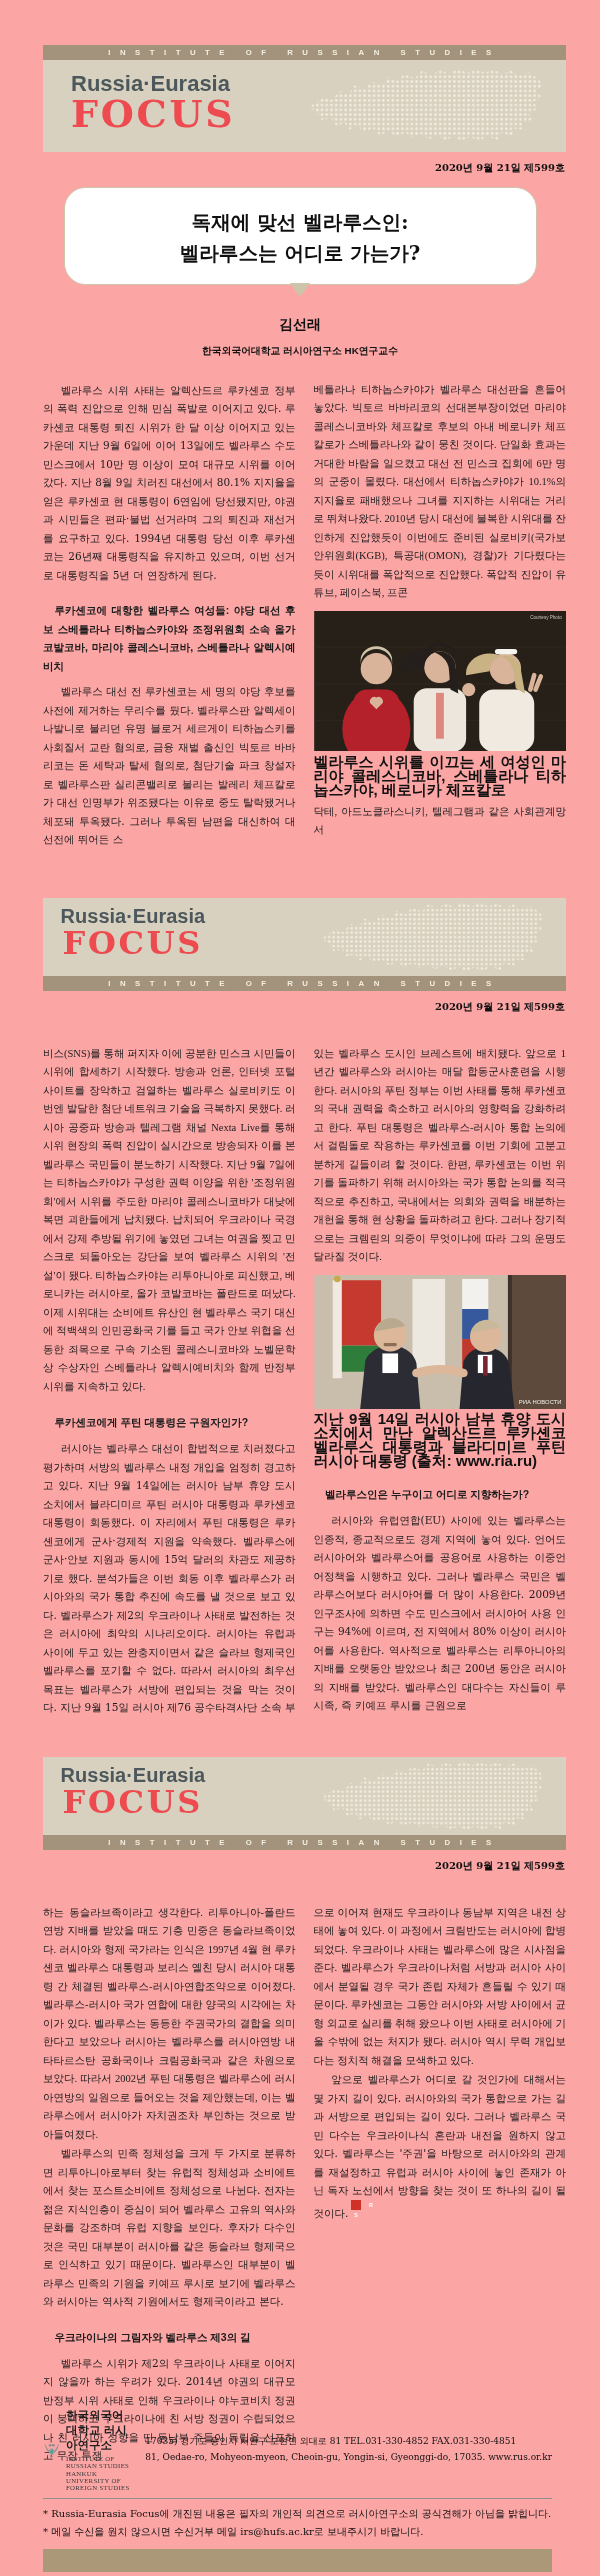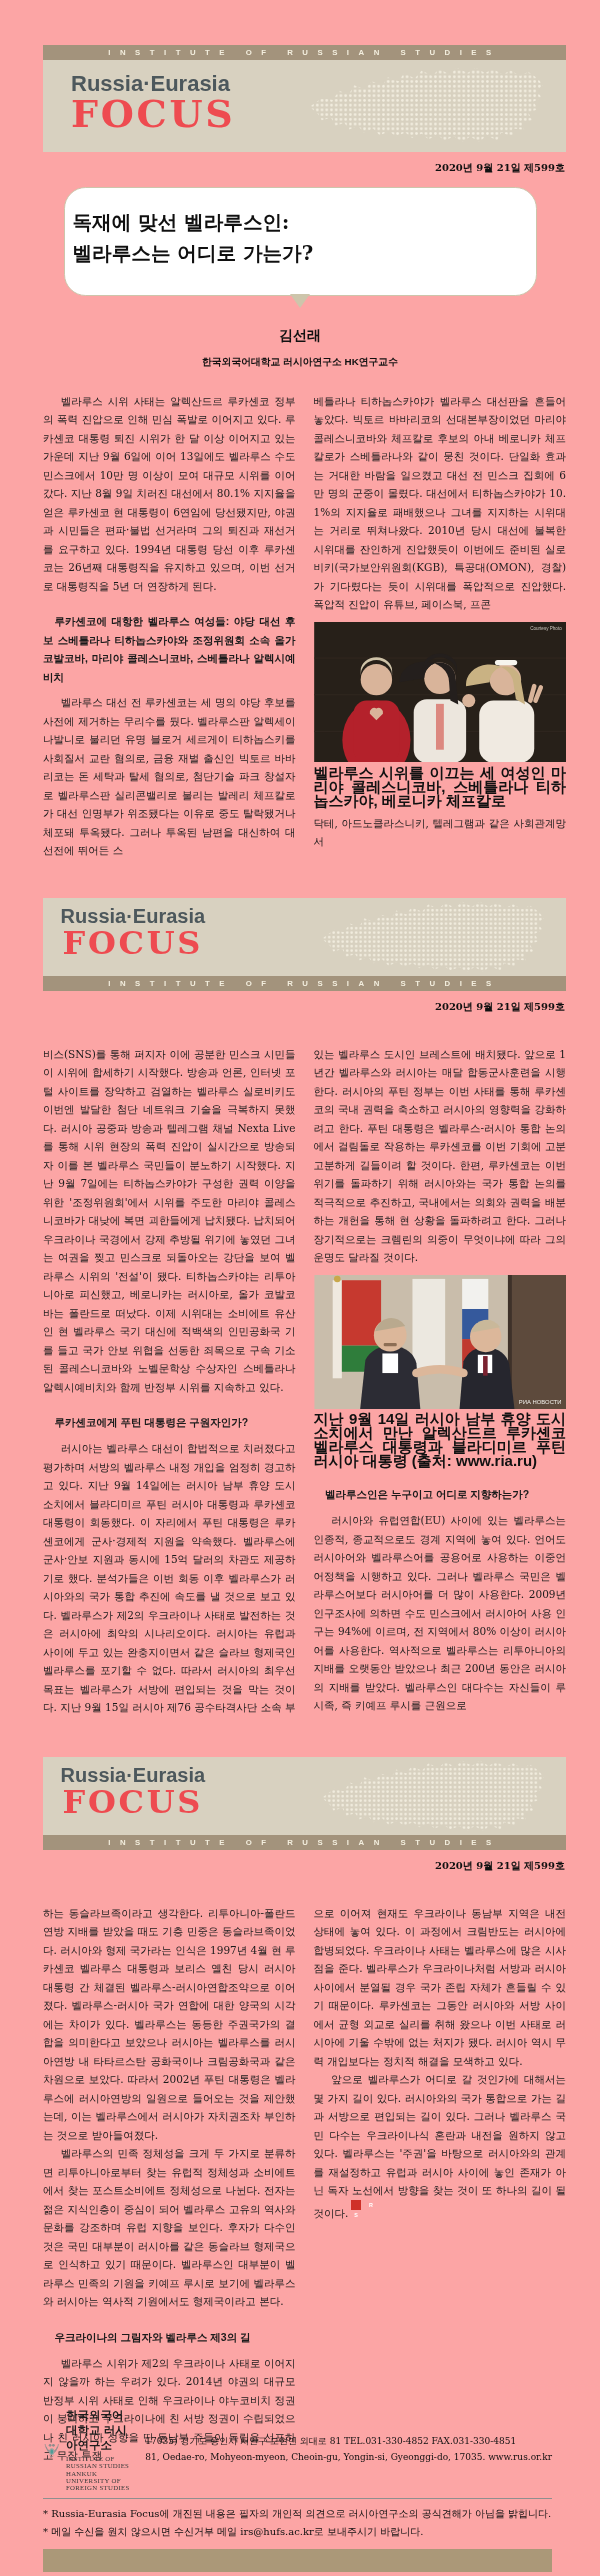--- a/index.html
+++ b/index.html
@@ -20,34 +20,34 @@
   .brand-2 { font:bold 38px "DejaVu Serif","Liberation Serif",serif; color:#ee4b50; letter-spacing:2.7px; margin-top:-5.4px;text-align:center; }
   .beige.short .brand-1 { font-size:20px; }
   .beige.short .brand-2 { font-size:32px; margin-top:-4px; }
   .map { position:absolute; right:4px; top:5.4px; }
   .beige.short .map { top:1.4px; }
   .issue-date { margin:8.8px 35px 0 0; text-align:right;
     font:bold 10px "DejaVu Serif","Liberation Serif",serif; color:#111; }
 
   
   .bubble { width:473px; margin:12px auto 0; background:#fff; border:1.4px solid #cdc5ab;
-    border-radius:21.6px; padding:19px 8px 26px; text-align:left; position:relative; }
+    border-radius:21.6px; padding:19px 8px 15px; text-align:center; position:relative; }
   .bubble::after { content:""; position:absolute; left:50%; bottom:-13.5px; transform:translateX(-50%);
     width:0; height:0; border-left:10px solid transparent; border-right:10px solid transparent;
     border-top:14px solid #cdc5ab; }
   .title-line { font:bold 19.6px "DejaVu Serif","Liberation Serif",serif; line-height:31px; color:#101010; }
   .author-name { margin-top:31px; text-align:center; font:bold 14px "Liberation Sans","DejaVu Sans",sans-serif; color:#111; }
   .author-affil { margin-top:10.8px; text-align:center; font:bold 9.8px "Liberation Sans","DejaVu Sans",sans-serif; color:#111; }
 
   
   .cols { margin:23px 34px 0 43px; display:flex; gap:18px; }
   .col { flex:1; min-width:0; font-family:"DejaVu Serif","Liberation Serif",serif;
     font-size:10.5px; line-height:18.5px; color:#1b1b1b; text-align:justify; word-break:break-all; }
   .para { text-indent:1.7em; }
-  .para.cont { text-indent:0; }
+  .para.cont { text-indent:0;font-family:Liberation Serif, serif; }
   .bodyhead { font-family:"Liberation Sans","DejaVu Sans",sans-serif; font-weight:bold;
     text-indent:1.1em; margin:17px 0 7.4px; line-height:18.5px; }
   .photo { margin-top:8px; }
   .photo svg { display:block; width:100%; height:auto; }
   .caption { font-family:"Liberation Sans","DejaVu Sans",sans-serif; font-weight:bold;
     font-size:15px; line-height:14px; color:#111; margin:3.4px 0 6px; text-align:justify; word-break:break-all; text-indent:0; }
   .endmark { display:inline-block; width:10px; height:10px; background:#cf3128; color:#fff;
     font:bold 5.4px "Liberation Sans",sans-serif; text-align:center; line-height:10px;
     vertical-align:baseline; margin-left:2.7px; }
 

